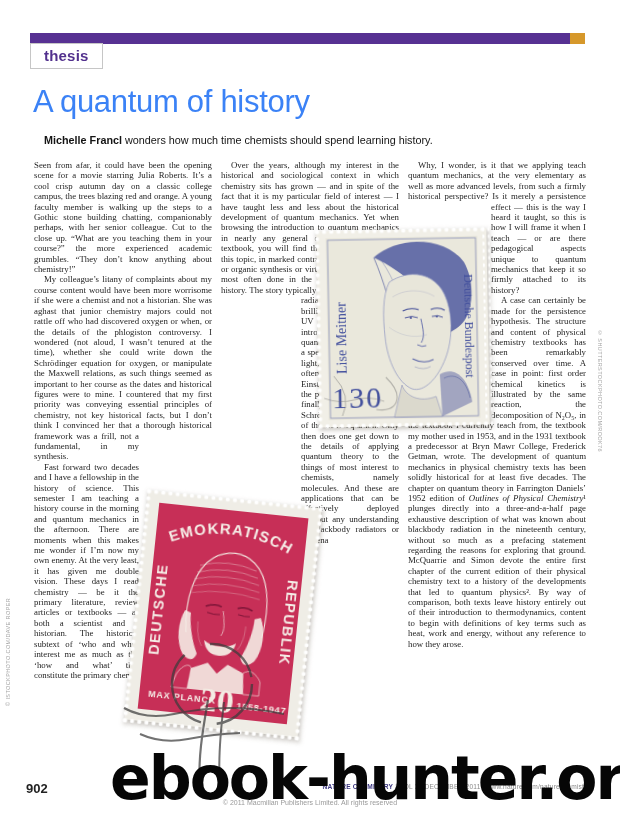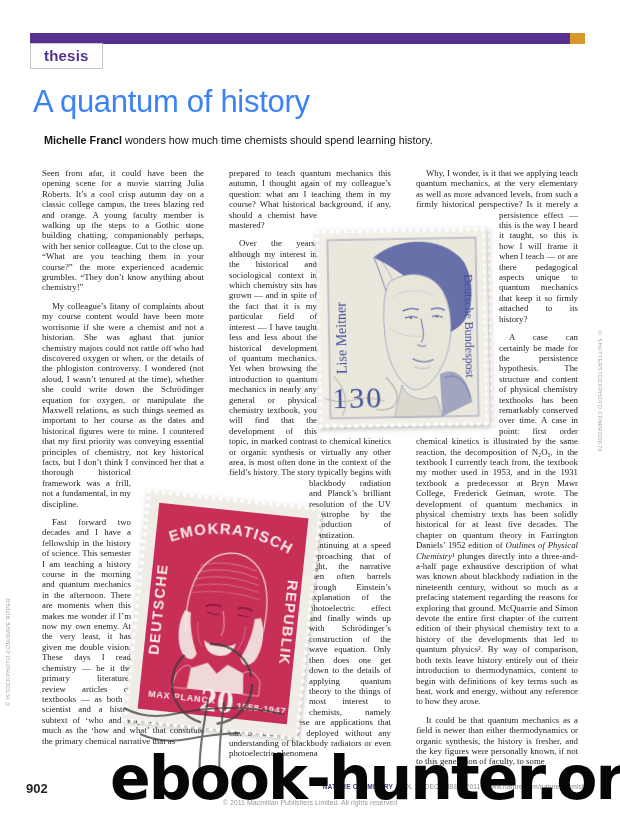--- a/index.html
+++ b/index.html
@@ -12,21 +12,21 @@
       padding:3px 13px 4px 13px;font-weight:bold;font-size:15px;color:#52308d;letter-spacing:.2px;}
   .title{position:absolute;left:33px;top:84px;font-size:31px;font-weight:400;color:#3b82f6;
       letter-spacing:-.3px;font-family:"Liberation Sans",sans-serif;}
   .byline{position:absolute;left:34px;top:134px;font-size:10.8px;color:#141414;padding-left:10px;}
   .byline b{font-weight:bold;}
   
   .cols{position:absolute;left:34px;top:160px;width:556px;height:620px;display:flex;gap:9px;
       font-family:"Liberation Serif","DejaVu Serif",serif;font-size:8.8px;line-height:10.4px;
       color:#1e1e1e;text-align:justify;}
   .col{width:178px;height:620px;overflow:hidden;}
-  .col p{margin:8px;}
+  .col p{margin:0;}
   .col p.ind{text-indent:10px;}
   .cut{display:block;}
   .cut.r{float:right;}
   .cut.l{float:left;}
   .bk{font-style:italic;}
   
   .stamp{position:absolute;filter:drop-shadow(1px 2px 2.5px rgba(70,58,40,.35));}
   .stamp-meitner{left:315px;top:227px;width:176px;height:202px;transform:rotate(-1deg);z-index:2;}
   .stamp-planck{left:133px;top:496px;width:180px;height:236px;transform:rotate(6deg);z-index:2;}
   .postmark-overlay{position:absolute;left:112px;top:642px;width:230px;height:148px;z-index:3;pointer-events:none;}
@@ -52,44 +52,38 @@
 <div class="kicker-box">thesis</div>
 <div class="title">A quantum of history</div>
 <div class="byline"><b>Michelle Francl</b><span> wonders how much time chemists should spend learning history.</span></div>
 
 <div class="cols">
   <div class="col">
     <p><span>Seen from afar, it could have been the opening scene for a movie starring Julia Roberts. It’s a cool crisp autumn day on a classic college campus, the trees blazing red and orange. A young faculty member is walking up the steps to a Gothic stone building chatting, companionably perhaps, with her senior colleague. Cut to the close up. “What are you teaching them in your course?” the more experienced academic grumbles. “They don’t know anything about chemistry!”</span></p>
     <p class="ind">
       <span>My colleague’s litany of complaints about my course content would have been more worrisome if she were a chemist and not a historian. She was aghast that junior chemistry majors could not rattle off who had discovered oxygen or when, or the details of the phlogiston controversy. I wondered (not aloud, I wasn’t tenured at the time), whether she could write down the Schrödinger equation for oxygen, or manipulate the Maxwell relations, as such things seemed as important to her course as the dates and historical figures were to mine. I countered that my first priority was conveying essential principles of chemistry, not key historical facts, but I don’t think I convinced her that a thorough historical</span>
       <span class="cut r" style="width:73px;height:235px;"></span>
-      <span>framework was a frill, not a fundamental, in my discipline.</span>
+      <span>framework was a frill, not a fundamental, in my synthesis.</span>
     </p>
     <p class="ind"><span>Fast forward two decades and I have a fellowship in the history of science. This semester I am teaching a history course in the morning and quantum mechanics in the afternoon. There are moments when this makes me wonder if I’m now my own enemy. At the very least, it has given me double vision. These days I read chemistry — be it the primary literature, review articles or textbooks — as both a scientist and a historian. The historical subtext of ‘who and why’ interest me as much as the ‘how and what’ that constitute the primary chemical narrative that as</span></p>
   </div>
   <div class="col">
-    <p>
-      <span>prepared to teach quantum mechanics this autumn, I thought again of my colleague’s question: what am I teaching them in my course? What historical background, if any,</span>
-      <span class="cut r" style="width:74px;height:220px;"></span>
-      <span>should a chemist have mastered?</span>
-    </p>
     <p class="ind">
       <span>Over the years, although my interest in the historical and sociological context in which chemistry sits has grown — and in spite of the fact that it is my particular field of interest — I have taught less and less about the historical development of quantum mechanics. Yet when browsing the introduction to quantum mechanics in nearly any general or physical chemistry textbook, you will find that the development of this topic, in marked contrast to chemical kinetics or organic synthesis or virtually any other area, is most often done in the context of the field’s history. The story typically begins with blackbody radiation</span>
       <span class="cut l" style="width:80px;height:238px;"></span>
       <span>and Planck’s brilliant resolution of the UV catastrophe by the introduction of quantization. Continuing at a speed approaching that of light, the narrative then often barrels through Einstein’s explanation of the photoelectric effect and finally winds up with Schrödinger’s construction of the wave equation. Only then does one get down to the details of applying quantum theory to the things of most interest to chemists, namely molecules. And these are applications that can be effectively deployed without any understanding of blackbody radiators or even photoelectric phenomena</span>
     </p>
   </div>
   <div class="col">
     <p class="ind">
       <span>Why, I wonder, is it that we applying teach quantum mechanics, at the very elementary as well as more advanced levels, from such a firmly historical perspective? Is it merely</span>
       <span class="cut l" style="width:83px;height:218px;"></span>
       <span>a persistence effect — this is the way I heard it taught, so this is how I will frame it when I teach — or are there pedagogical aspects unique to quantum mechanics that keep it so firmly attached to its history?</span>
     </p>
     <p class="ind"><span>A case can certainly be made for the persistence hypothesis. The structure and content of physical chemistry textbooks has been remarkably conserved over time. A case in point: first order chemical kinetics is illustrated by the same reaction, the decomposition of N₂O₅, in the textbook I currently teach from, the textbook my mother used in 1953, and in the 1931 textbook a predecessor at Bryn Mawr College, Frederick Getman, wrote. The development of quantum mechanics in physical chemistry texts has been solidly historical for at least five decades. The chapter on quantum theory in Farrington Daniels’ 1952 edition of </span><i class="bk">Outlines of Physical Chemistry</i><span>¹ plunges directly into a three-and-a-half page exhaustive description of what was known about blackbody radiation in the nineteenth century, without so much as a prefacing statement regarding the reasons for exploring that ground. McQuarrie and Simon devote the entire first chapter of the current edition of their physical chemistry text to a history of the developments that led to quantum physics². By way of comparison, both texts leave history entirely out of their introduction to thermodynamics, content to begin with definitions of key terms such as heat, work and energy, without any reference to how they arose.</span></p>
-    <p class="ind"><span>It could be that quantum mechanics as a field is newer than either thermodynamics or organic synthesis, the history is fresher, and the key figures were personally known, if not to this generation of faculty, to some</span></p>
   </div>
 </div>
 
 <div class="stamp stamp-meitner">
 <svg width="176" height="202" viewBox="0 0 176 202" xmlns="http://www.w3.org/2000/svg">
   <defs>
     <pattern id="perfM" width="7.2" height="7.2" patternUnits="userSpaceOnUse">
       <circle cx="3.6" cy="3.6" r="2.1" fill="#ffffff"></circle>
     </pattern>
   </defs>

